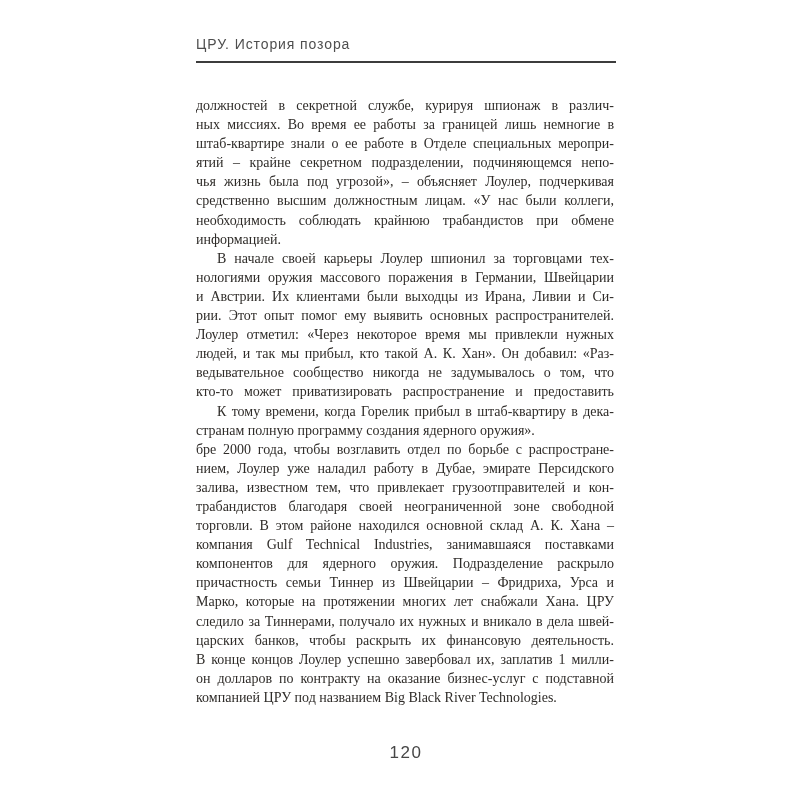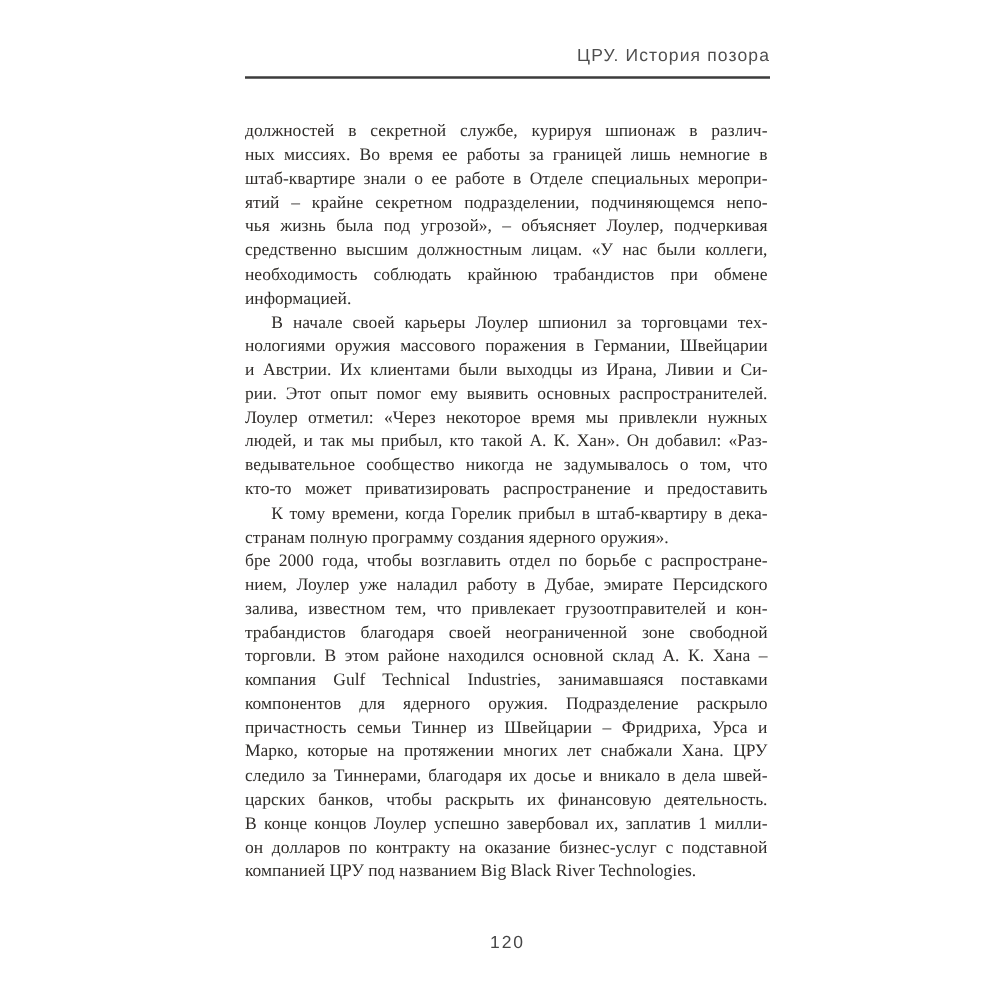--- a/index.html
+++ b/index.html
@@ -13,21 +13,21 @@
     height: 800px;
     background: #ffffff;
     overflow: hidden;
     font-family: "Liberation Serif", serif;
   }
   .running-head {
     position: absolute;
     left: 196px;
     top: 35px;
     width: 420px;
-    text-align: right;
+    text-align: left;
     font-family: "Liberation Sans", sans-serif;
     font-size: 14px;
     line-height: 18px;
     letter-spacing: 0.9px;
     color: #4e4e4e;
   }
   .rule {
     position: absolute;
     left: 196px;
     top: 61px;
@@ -56,21 +56,21 @@
   .text-line.indent {
     padding-left: 21px;
   }
   .folio {
     position: absolute;
     left: 196px;
     top: 742px;
     width: 420px;
     text-align: center;
     font-family: "Liberation Sans", sans-serif;
-    font-size: 14px;
+    font-size: 17px;
     line-height: 22px;
     letter-spacing: 1.5px;
     color: #464646;
   }
 </style>
 </head>
 <body>
 
 <div class="page">
   <div class="running-head">ЦРУ. История позора</div>
@@ -96,20 +96,20 @@
       <div class="text-line para-end">странам полную программу создания ядерного оружия».</div>
       <div class="text-line">бре 2000 года, чтобы возглавить отдел по борьбе с распростране-</div>
       <div class="text-line">нием, Лоулер уже наладил работу в Дубае, эмирате Персидского</div>
       <div class="text-line">залива, известном тем, что привлекает грузоотправителей и кон-</div>
       <div class="text-line">трабандистов благодаря своей неограниченной зоне свободной</div>
       <div class="text-line">торговли. В этом районе находился основной склад А. К. Хана –</div>
       <div class="text-line">компания Gulf Technical Industries, занимавшаяся поставками</div>
       <div class="text-line">компонентов для ядерного оружия. Подразделение раскрыло</div>
       <div class="text-line">причастность семьи Тиннер из Швейцарии – Фридриха, Урса и</div>
       <div class="text-line">Марко, которые на протяжении многих лет снабжали Хана. ЦРУ</div>
-      <div class="text-line">следило за Тиннерами, благодаря их досье и вникало в дела швей-</div>
+      <div class="text-line">следило за Тиннерами, получало их нужных и вникало в дела швей-</div>
       <div class="text-line">царских банков, чтобы раскрыть их финансовую деятельность.</div>
       <div class="text-line">В конце концов Лоулер успешно завербовал их, заплатив 1 милли-</div>
       <div class="text-line">он долларов по контракту на оказание бизнес-услуг с подставной</div>
       <div class="text-line para-end">компанией ЦРУ под названием Big Black River Technologies.</div>
     </div>
   <div class="folio">120</div>
 </div>
 
 </body></html>

